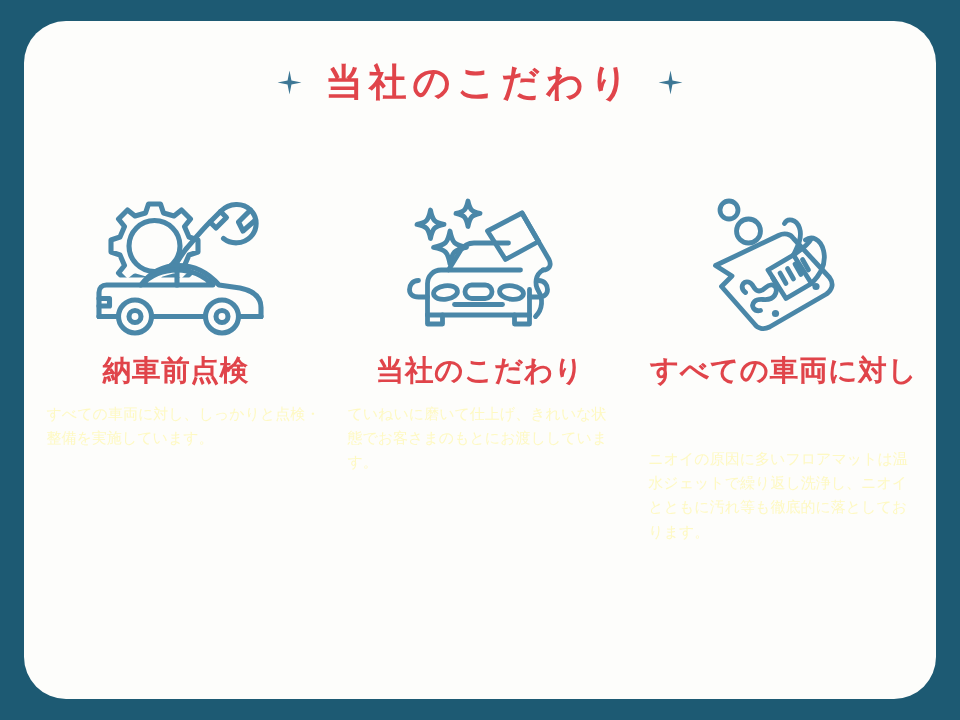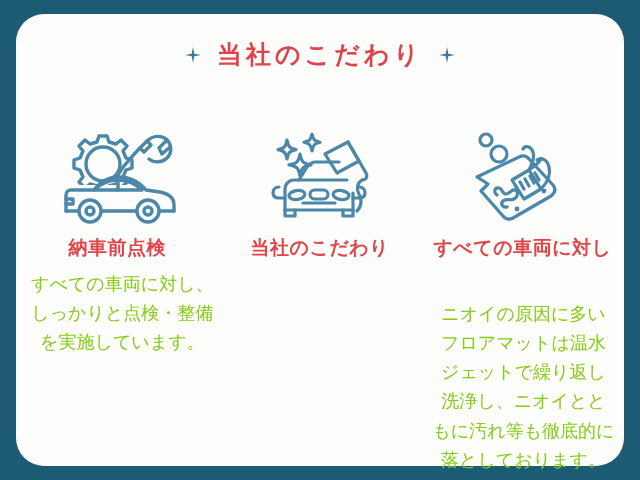--- a/index.html
+++ b/index.html
@@ -106,26 +106,26 @@
   .col-heading {
     color: #e0444a;
     font-size: 19px;
     font-weight: bold;
     line-height: 1;
     margin-top: 6px;
     white-space: nowrap;
     letter-spacing: 0.5px;
   }
   .col-body {
-    color: #84cc16;
-    font-size: 18px;
+    color: #fef9c3;
+    font-size: 10px;
     line-height: 1.62;
     margin-top: 12px;
     width: 100%;
-    text-align: center;
+    text-align: left;
   }
   .col-1 .col-body { padding-left: 10px; }
   .col-2 .col-body { padding-left: 6px; }
   .col-3 .col-body { padding-left: 2px; margin-top: 42px; }
 </style>
 </head>
 <body>
 
 <div id="poster">
 
@@ -219,20 +219,21 @@
             <path d="M24 64 C20 64 18 67 18 70 C18 73 20 75 24 75 L30 75"></path>
             <path d="M104 64 C108 64 110 67 110 70 C110 73 108 75 104 75 L98 75"></path>
             <ellipse cx="42" cy="72" rx="8" ry="4.5" transform="rotate(-8 42 72)"></ellipse>
             <ellipse cx="86" cy="72" rx="8" ry="4.5" transform="rotate(8 86 72)"></ellipse>
             <rect x="55" y="67" width="18" height="9" rx="4.5"></rect>
             <path d="M48 80 L80 80"></path>
           </g>
         </svg>
       </div>
       <div class="col-heading">当社のこだわり</div>
+      <div class="col-body">ていねいに磨いて仕上げ、きれいな状態でお客さまのもとにお渡ししています。</div>
     </div>
 
     <div class="col col-3">
       <div class="col-icon">
         <svg width="130" height="106" viewBox="0 0 130 106" aria-hidden="true">
           <g fill="none" stroke="#4a87a8" stroke-width="3.2" stroke-linecap="round" stroke-linejoin="round">
 
             <circle cx="29" cy="17" r="6"></circle>
             <circle cx="42" cy="31" r="8"></circle>
 

